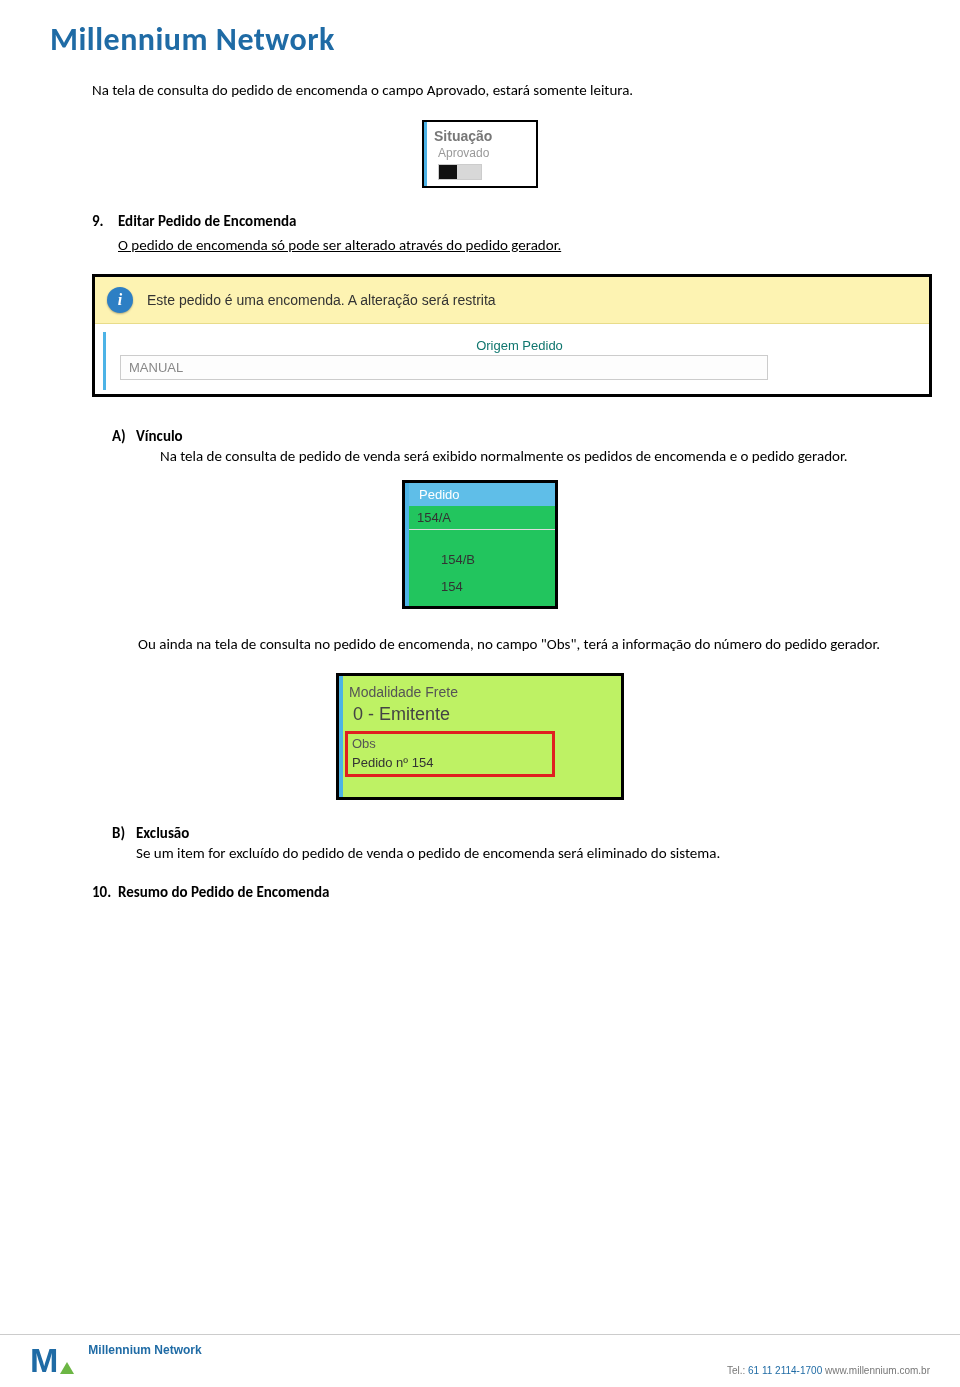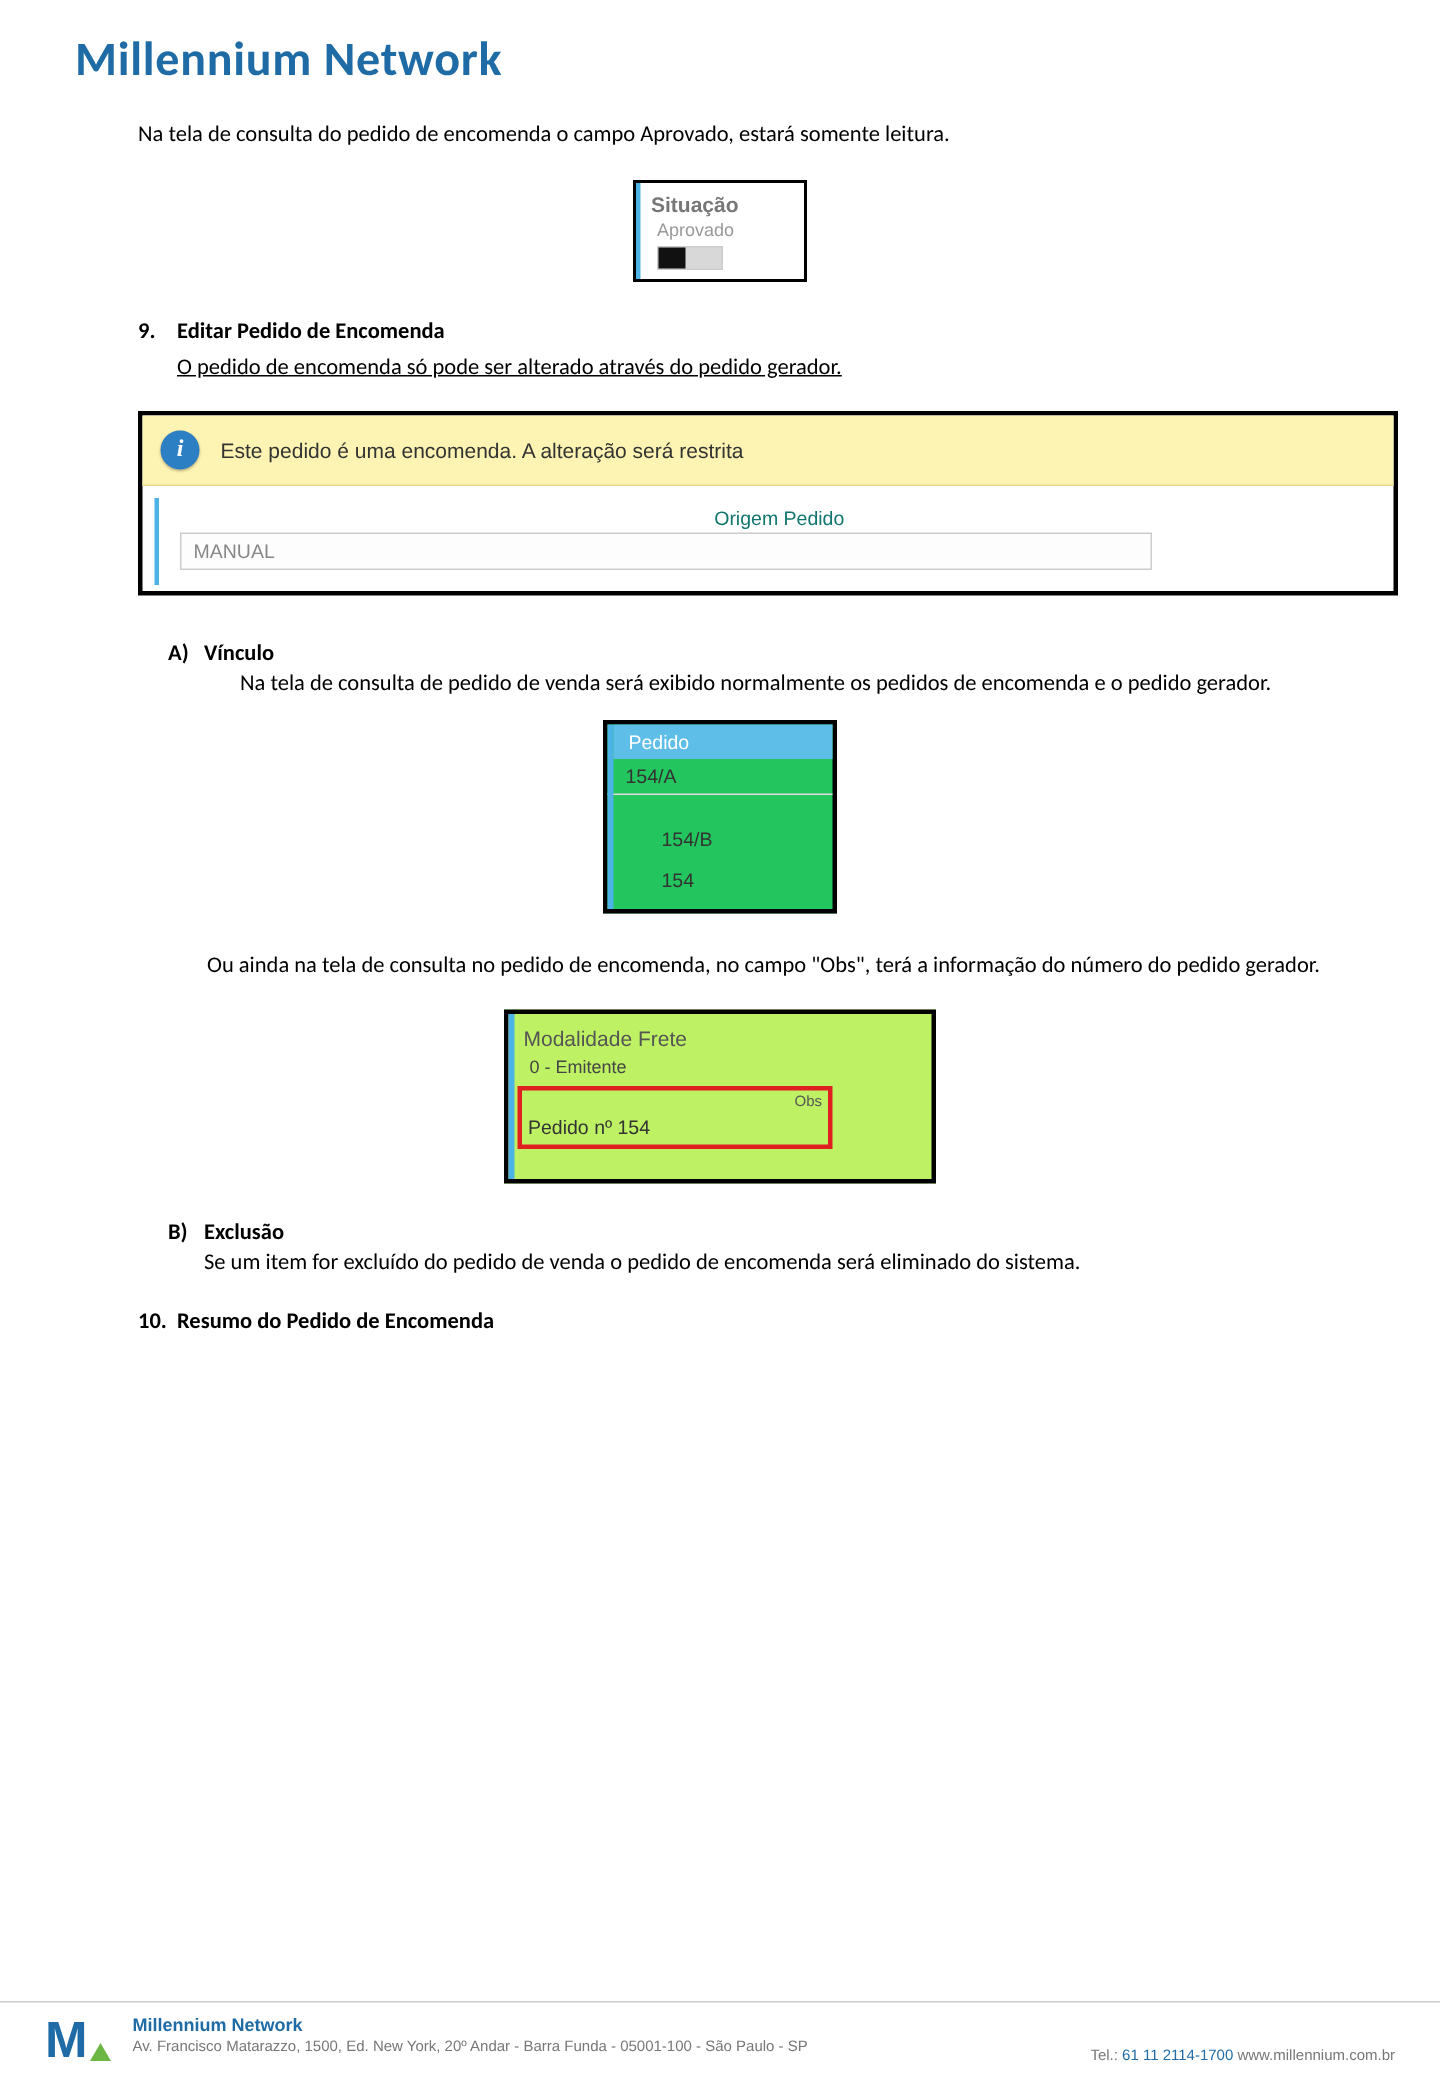--- a/index.html
+++ b/index.html
@@ -231,36 +231,35 @@
   }
   .shot4 .line {
     font-family: "Segoe UI", Arial, sans-serif;
     font-size: 14px;
     color: #555;
     margin-left: 10px;
     padding: 2px 0;
   }
   .shot4 .val {
     font-family: "Segoe UI", Arial, sans-serif;
-    font-size: 12px;
+    font-size: 18px;
     color: #444;
     margin-left: 14px;
     padding: 2px 0 6px 0;
   }
   .shot4 .redbox {
     border: 3px solid #e02020;
     margin-left: 6px;
     margin-right: 60px;
     padding: 2px 4px 4px 4px;
   }
   .shot4 .redbox .obs-lbl {
     font-family: "Segoe UI", Arial, sans-serif;
-    font-size: 10px;
+    font-size: 13px;
     color: #555;
-    text-align: right;
   }
   .shot4 .redbox .obs-val {
     font-family: "Segoe UI", Arial, sans-serif;
     font-size: 13px;
     color: #333;
     margin-top: 4px;
   }
 
   
   .footer {
@@ -405,20 +404,19 @@
 
 </div>
 
 <div class="footer">
   <div class="logo">
     <span class="m-letter">M</span>
     <span class="tri"></span>
   </div>
   <div class="ft-col">
     <div class="ft-name">Millennium Network</div>
-    <div class="ft-addr">Av. Francisco Matarazzo, 1500, Ed. New York, 20º Andar  - Barra Funda - 05001-100 - São Paulo - SP</div>
   </div>
   <div class="ft-right">
     <span>Tel.:</span>
     <span class="blue">61 11 2114-1700</span>
     <span>www.millennium.com.br</span>
   </div>
 </div>
 
 </body></html>

